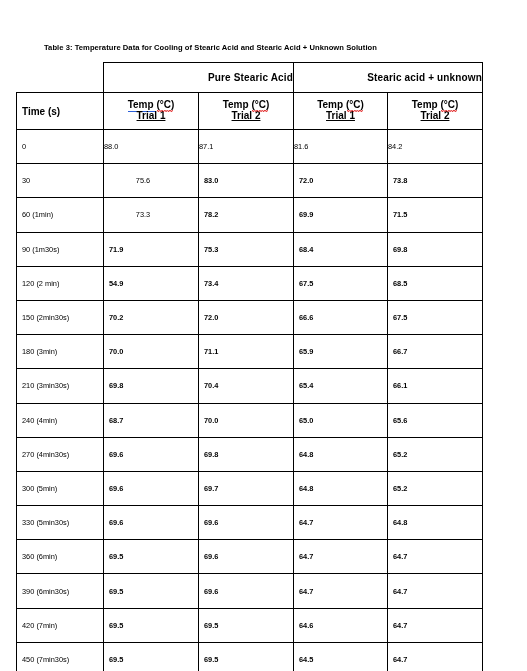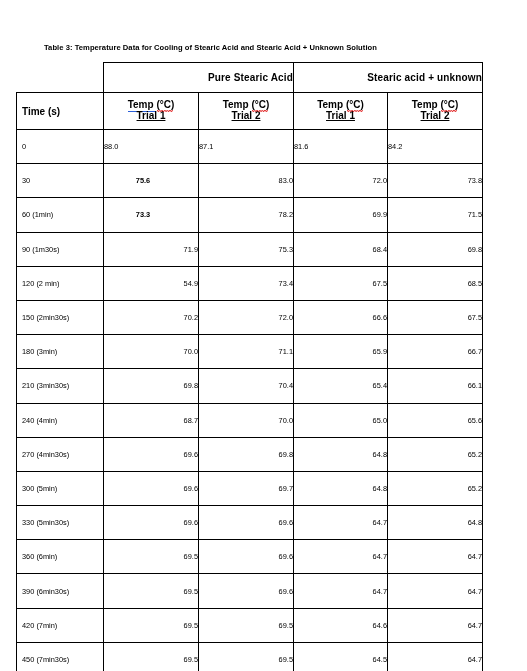--- a/index.html
+++ b/index.html
@@ -126,30 +126,30 @@
     bottom: -1.2px;
     height: 2.5px;
     background-image:
       linear-gradient(45deg, transparent 42%, #e01b1b 42%, #e01b1b 58%, transparent 58%),
       linear-gradient(-45deg, transparent 42%, #e01b1b 42%, #e01b1b 58%, transparent 58%);
     background-size: 2.6px 2.6px;
     background-repeat: repeat-x;
   }
 
   .cell-left {
-    text-align: right;
+    text-align: left;
     padding-left: 5px !important;
+    font-weight: bold;
   }
   .cell-center {
     text-align: left;
   }
   .cell-rightish {
     text-align: center;
     padding-right: 16px !important;
-    font-weight: bold;
   }
   .time-cell {
     text-align: left;
     padding-left: 5px !important;
     font-size: 7.4px;
   }
 </style>
 </head>
 <body>
 

